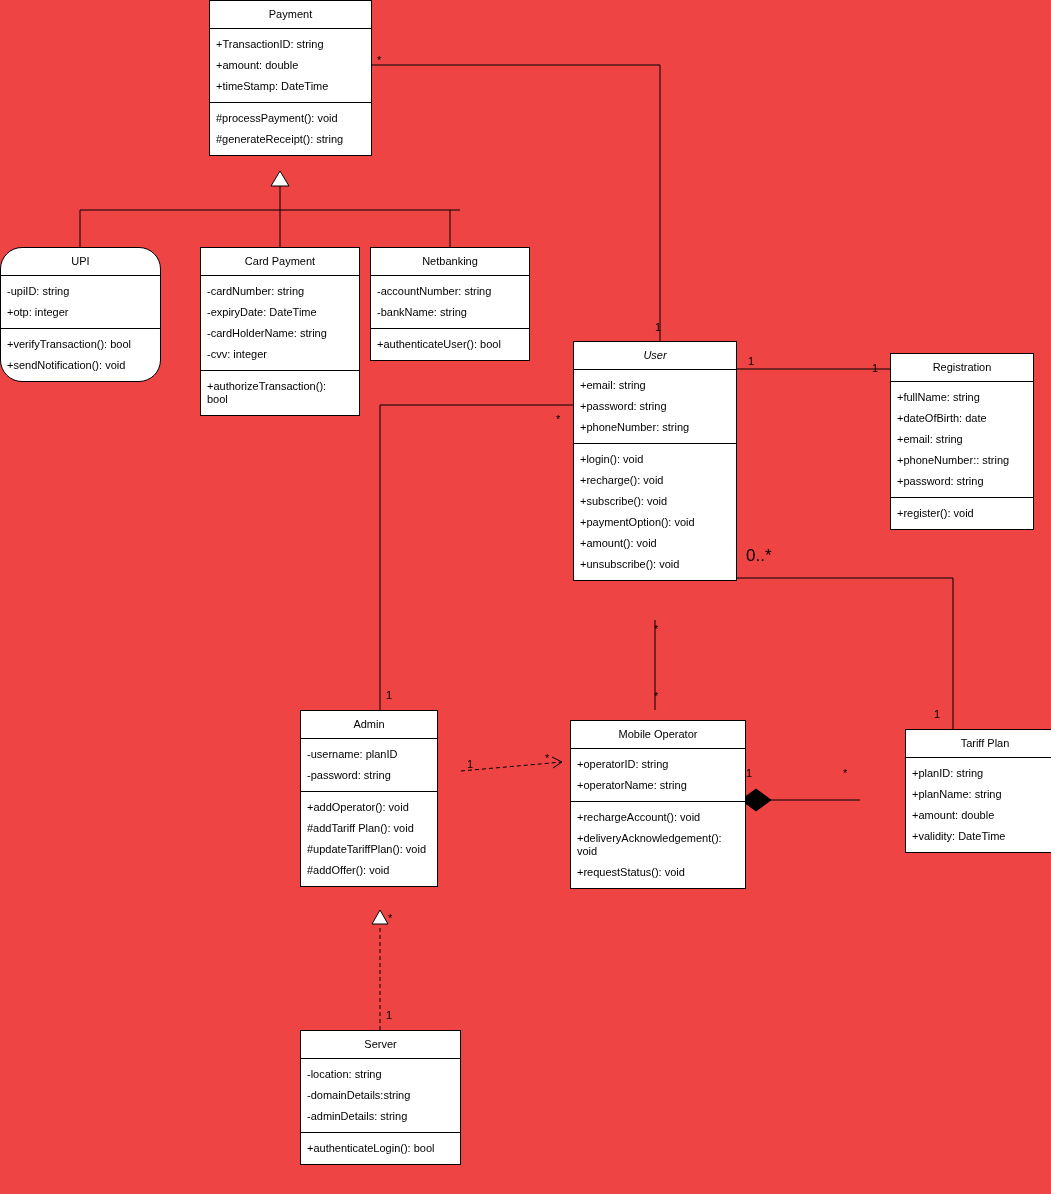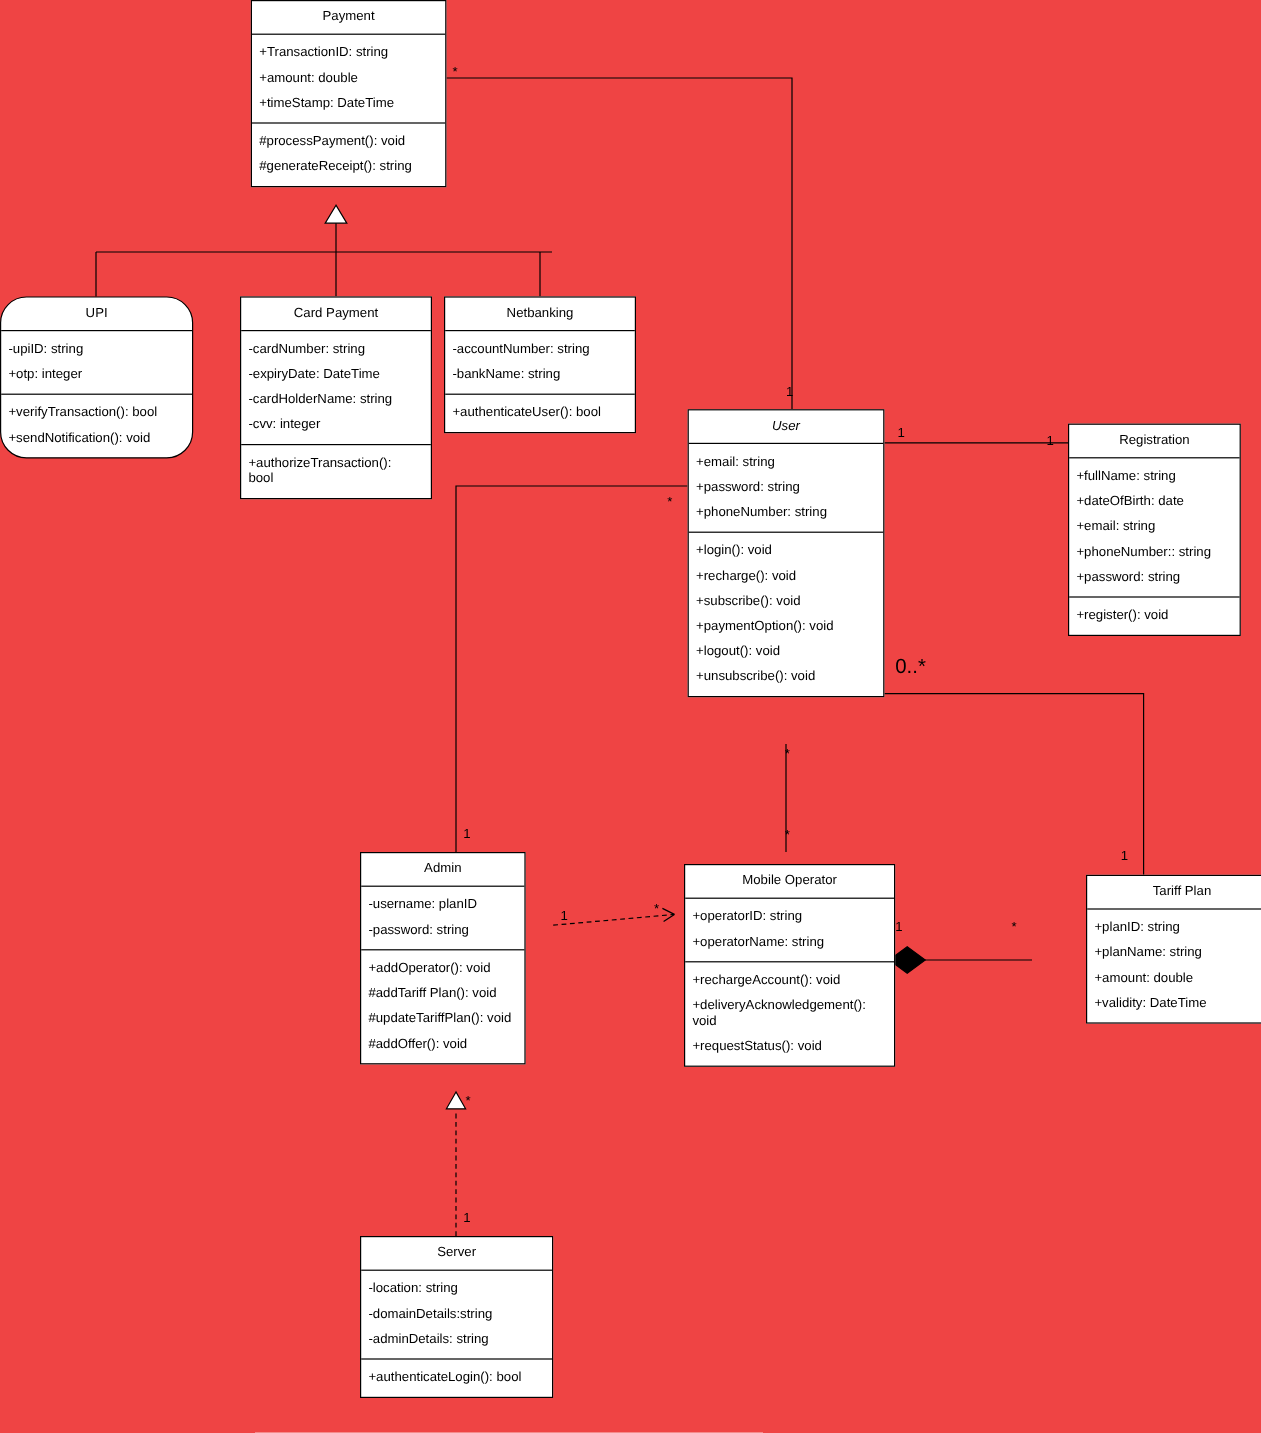--- a/index.html
+++ b/index.html
@@ -153,21 +153,21 @@
     <div class="uml-section">
       <div class="uml-row">+email: string</div>
       <div class="uml-row">+password: string</div>
       <div class="uml-row">+phoneNumber: string</div>
     </div>
     <div class="uml-section">
       <div class="uml-row">+login(): void</div>
       <div class="uml-row">+recharge(): void</div>
       <div class="uml-row">+subscribe(): void</div>
       <div class="uml-row">+paymentOption(): void</div>
-      <div class="uml-row">+logout(): void</div>
+      <div class="uml-row">+amount(): void</div>
       <div class="uml-row">+unsubscribe(): void</div>
     </div>
   </div>
 
   <div class="uml-class" style="left:890px; top:341px; width:144px;margin-top:12px;">
     <div class="uml-title">Registration</div>
     <div class="uml-section">
       <div class="uml-row">+fullName: string</div>
       <div class="uml-row">+dateOfBirth: date</div>
       <div class="uml-row">+email: string</div>

